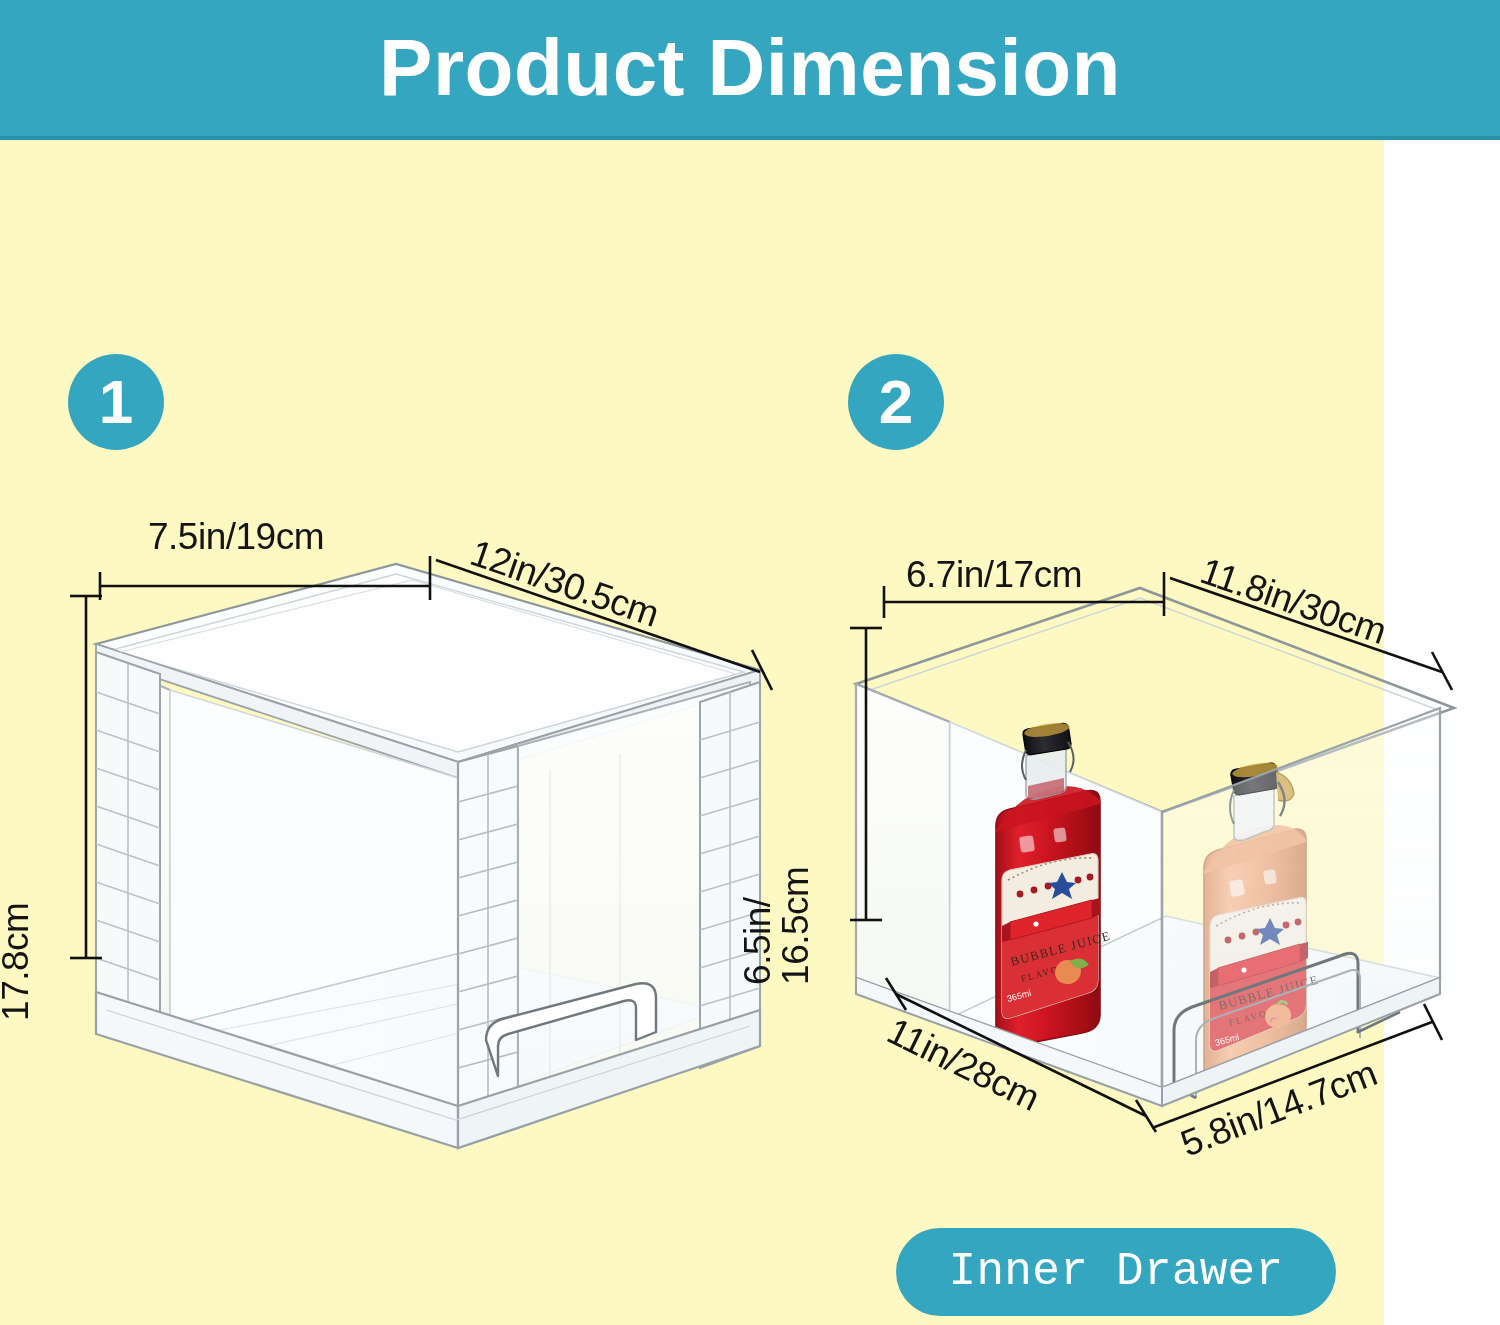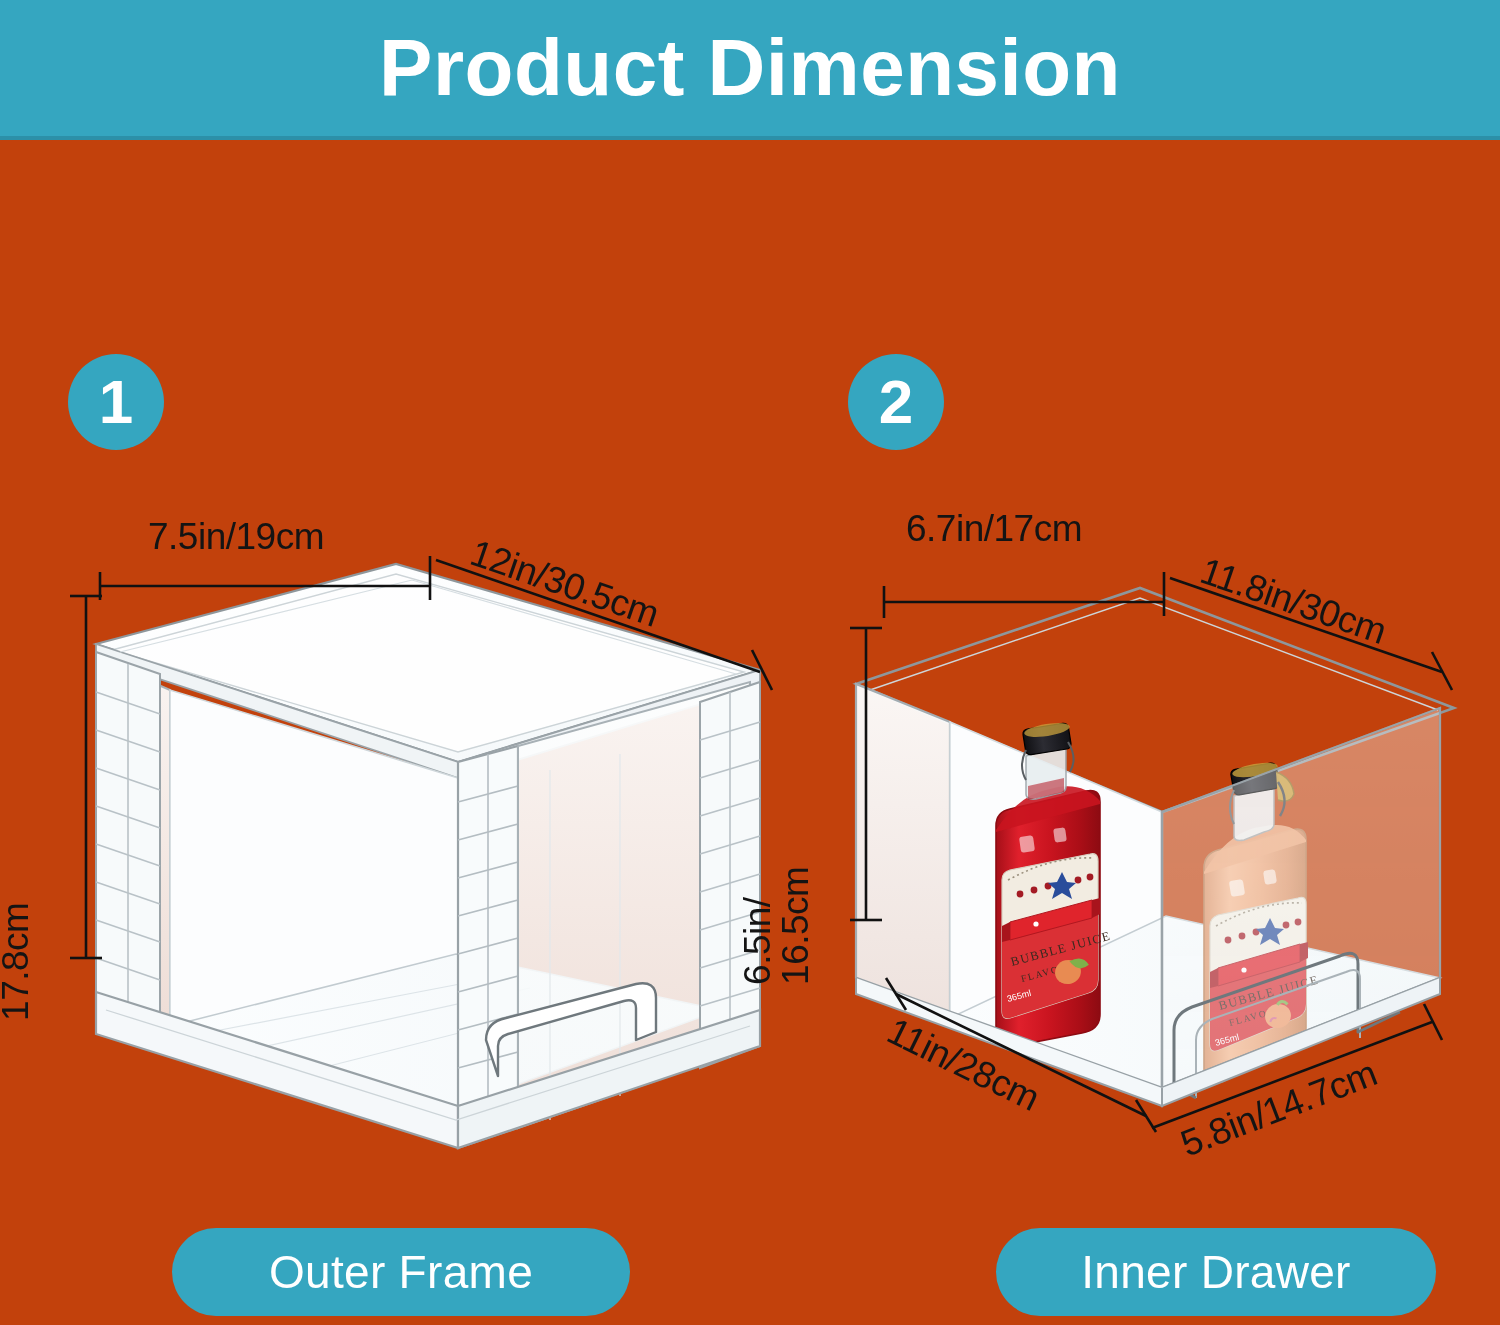--- a/index.html
+++ b/index.html
@@ -2,21 +2,21 @@
 <html><head>
 <meta charset="utf-8">
 <style>
   * { box-sizing: border-box; margin: 0; padding: 0; }
   html, body {
     width: 1500px; height: 1325px;
     background: #ffffff;
     font-family: "Liberation Sans", sans-serif;
     overflow: hidden;
   }
-  #page { position: relative; width: 1500px; height: 1325px; background: #c2410c; }
+  #page { position: relative; width: 1384px; height: 1325px; background: #fef9c3; }
 
   
   #header-banner {
     position: absolute; left: 0; top: 0; width: 1500px; height: 140px;
     background: #35a6c0;
     border-bottom: 4px solid #2c90a8;
     display: flex; align-items: center; justify-content: center;
   }
   #header-title {
     color: #ffffff;
@@ -45,21 +45,21 @@
     position: absolute;
     height: 88px;
     border-radius: 44px;
     background: #35a6c0;
     color: #fff;
     display: flex; align-items: center; justify-content: center;
     font-size: 46px; font-weight: 400; letter-spacing: 0.3px;
     padding: 0 44px;
   }
   #pill-outer { left: 172px; top: 1228px; width: 458px; }
-  #pill-inner { left: 996px; top: 1228px; width: 440px; }
+  #pill-inner { left: 896px; top: 1228px; width: 440px; font-family: Liberation Mono, monospace; }
 
   
   .dim-label {
     position: absolute;
     font-family: "Liberation Sans", sans-serif;
     font-size: 37px;
     font-weight: 400;
     color: #141414;
     white-space: nowrap;
     line-height: 1.04;
@@ -398,33 +398,30 @@
 
   <div class="dim-label" style="left:148px; top:518px;text-align:right;">7.5in/19cm</div>
 
   <div class="dim-label" style="left:478px; top:534px; transform:rotate(19deg); transform-origin:left top;">12in/30.5cm</div>
 
   <div class="dim-label" style="left:36px; top:944px; width:320px; transform:rotate(-90deg); transform-origin:left bottom; text-align:left;">
     <br>
     <span>17.8cm</span>
   </div>
 
-  <div class="dim-label" style="left:906px; top:510px;text-align:center;">6.7in/17cm</div>
+  <div class="dim-label" style="left:906px; top:556px;text-align:center;">6.7in/17cm</div>
 
   <div class="dim-label" style="left:1208px; top:552px; transform:rotate(19deg); transform-origin:left top;">11.8in/30cm</div>
 
   <div class="dim-label" style="left:816px; top:908px; width:300px; transform:rotate(-90deg); transform-origin:left bottom; text-align:left;">
     <span>6.5in/</span><br>
     <span>16.5cm</span>
   </div>
 
   <div class="dim-label" style="left:898px; top:1012px; transform:rotate(26deg); transform-origin:left top;">11in/28cm</div>
 
   <div class="dim-label" style="left:1176px; top:1128px; transform:rotate(-21deg); transform-origin:left top;">5.8in/14.7cm</div>
 
-  <div class="caption-pill" id="pill-outer">
-    <span>Outer Frame</span>
-  </div>
   <div class="caption-pill" id="pill-inner">
     <span>Inner Drawer</span>
   </div>
 
 </div>
 
 </body></html>

